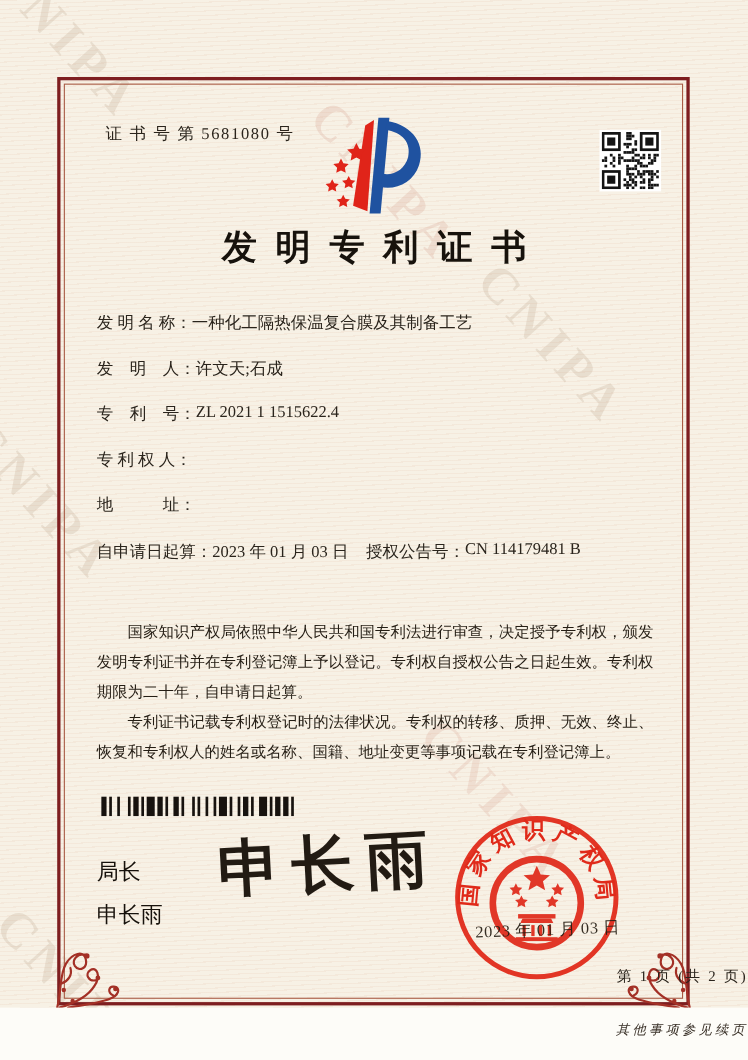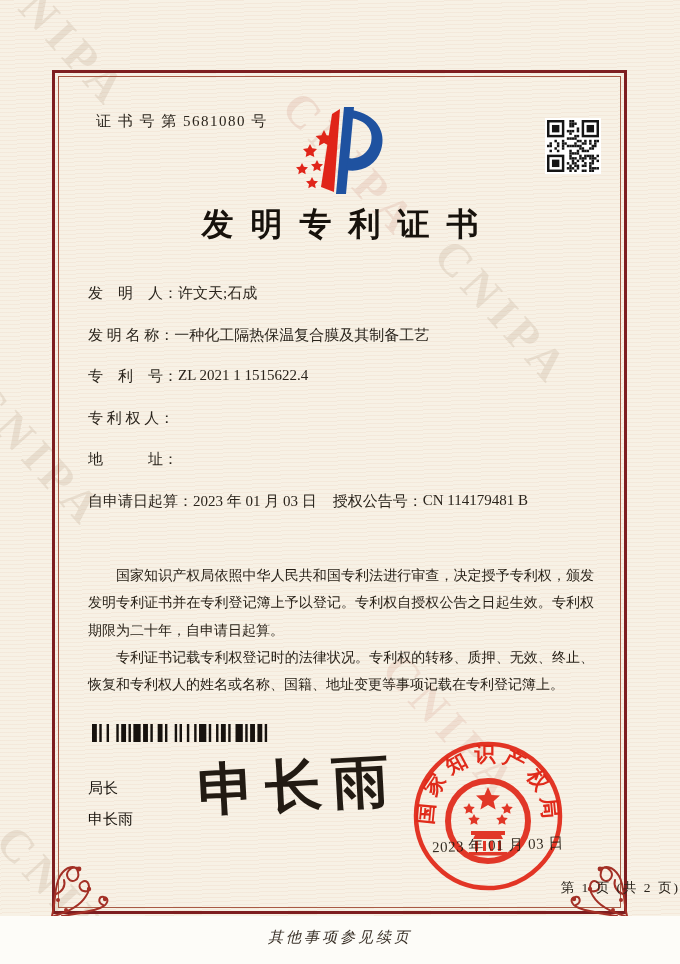--- a/index.html
+++ b/index.html
@@ -65,21 +65,21 @@
   .frow .second{margin-left:16px;}
 
   .body-text{
     position:absolute;left:88px;top:562px;width:506px;z-index:2;
     font-size:14px;line-height:1.95;text-align:justify;color:#241d14;
   }
   .body-text p{margin:0;text-indent:2em;}
 
   .barcode{position:absolute;left:92px;top:724px;width:180px;height:18px;z-index:2;}
 
-  .officer{position:absolute;left:88px;top:779px;z-index:2;font-size:15px;color:#17120c;}
+  .officer{position:absolute;left:88px;top:779px;z-index:2;font-size:20px;color:#17120c;}
   .officer .o-name{margin-top:12px;}
 
   .signature{
     position:absolute;left:198px;top:748px;z-index:2;
     font-size:57px;font-weight:600;letter-spacing:10px;
     color:#221b13;transform:rotate(-3deg);
     font-family:"DejaVu Serif","Liberation Serif",serif;
     white-space:nowrap;
   }
 
@@ -94,21 +94,21 @@
     position:absolute;left:0;right:0;top:879px;z-index:2;
     text-align:right;font-size:13.5px;letter-spacing:2px;white-space:pre;
   }
 
   .bottom-band{
     position:absolute;left:0;top:916px;width:680px;height:48px;z-index:4;
     background:#fdfcf8;
   }
   .continuation{
     position:absolute;left:0;right:0;top:12px;
-    text-align:center;font-size:15px;font-style:italic;
+    text-align:right;font-size:12px;font-style:italic;
     letter-spacing:3px;color:#3a3128;white-space:pre;
   }
 </style>
 </head>
 <body>
 
 <div class="texture"></div>
 
 <div class="watermark wm1">CNIPA</div>
 <div class="watermark wm2">CNIPA</div>
@@ -292,26 +292,26 @@
       <rect x="0" y="34.66666666666667" width="17.333333333333336" height="17.333333333333336"></rect>
       <rect fill="#fff" x="2.4761904761904763" y="37.142857142857146" width="12.380952380952381" height="12.380952380952381"></rect>
       <rect x="4.9523809523809526" y="39.61904761904762" width="7.428571428571429" height="7.428571428571429"></rect>
     </svg>
 </div>
 
 <div class="title">发明专利证书</div>
 
 <div class="fields">
   <div class="frow">
+    <span class="lbl">发 明 名 称：</span>
+    <span class="val">一种化工隔热保温复合膜及其制备工艺</span>
+  </div>
+  <div class="frow">
     <span class="lbl">发　明　人：</span>
     <span class="val">许文天;石成</span>
-  </div>
-  <div class="frow">
-    <span class="lbl">发 明 名 称：</span>
-    <span class="val">一种化工隔热保温复合膜及其制备工艺</span>
   </div>
   <div class="frow">
     <span class="lbl">专　利　号：</span>
     <span class="val">ZL 2021 1 1515622.4</span>
   </div>
   <div class="frow">
     <span class="lbl">专 利 权 人：</span>
   </div>
   <div class="frow">
     <span class="lbl">地　　　址：</span>

